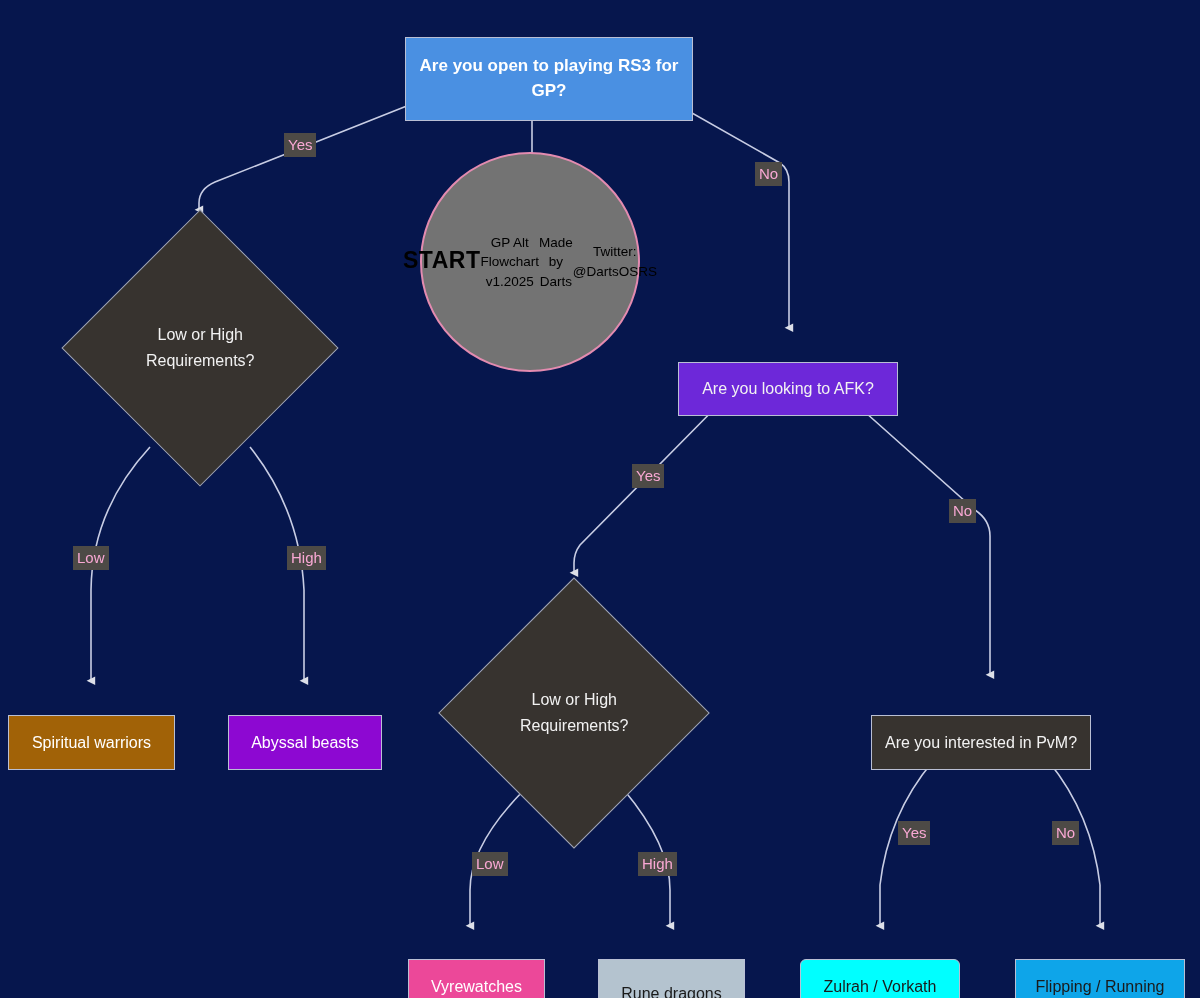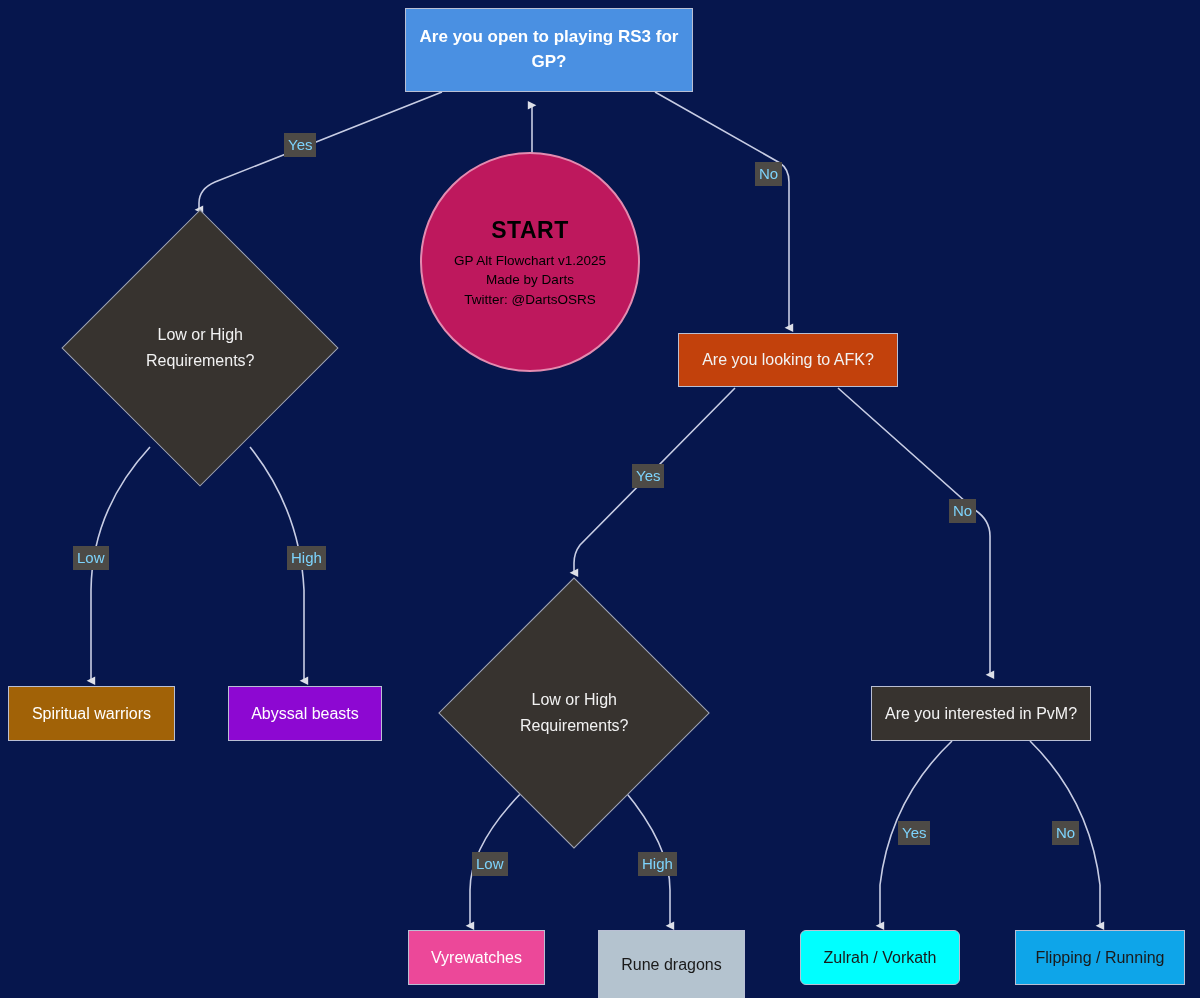--- a/index.html
+++ b/index.html
@@ -32,54 +32,55 @@
     display: flex;
     align-items: center;
     justify-content: center;
     text-align: center;
   }
   .rect-node {
     border: 1px solid #b9bfd4;
     font-size: 16px;
     line-height: 1.45;
     padding: 3px 10px;
+    margin-top: 29px;
   }
   .decision-node {
     background: #37332f;
     border: 1px solid #9fa6bd;
     color: #f2f2f2;
     font-size: 16px;
     line-height: 1.62;
     transform: rotate(45deg);
   }
   .decision-node .decision-text {
     transform: rotate(-45deg);
     white-space: nowrap;
   }
   .start-node {
     border-radius: 50%;
-    background: #be185d;
+    background: #737373;
     border: 2px solid #e38bb0;
     color: #000000;
-    flex-direction: column;
+    flex-direction: row;
     line-height: 1.45;
   }
   .start-title {
     font-size: 23px;
     font-weight: bold;
     letter-spacing: 0.5px;
     margin-bottom: 3px;
   }
   .start-sub {
     font-size: 13.5px;
   }
   .edge-label {
     position: absolute;
     background: #4d4a46;
-    color: #7dd3fc;
+    color: #f9a8d4;
     font-size: 15px;
     line-height: 1.45;
     padding: 1px 4px;
     white-space: nowrap;
   }
 </style>
 </head>
 <body>
 
 <div id="canvas">
@@ -117,21 +118,21 @@
     <span>Are you open to playing RS3 for GP?</span>
   </div>
 
   <div class="node decision-node" style="left:102px; top:250px; width:196px; height:196px;">
     <div class="decision-text">
       <div>Low or High</div>
       <div>Requirements?</div>
     </div>
   </div>
 
-  <div class="node rect-node" style="left:678px; top:333px; width:220px; height:54px; background:#c2410c; color:#f2f2f2;">
+  <div class="node rect-node" style="left:678px; top:333px; width:220px; height:54px; background:#6d28d9; color:#f2f2f2;">
     <span>Are you looking to AFK?</span>
   </div>
 
   <div class="node decision-node" style="left:478px; top:617px; width:192px; height:192px;">
     <div class="decision-text">
       <div>Low or High</div>
       <div>Requirements?</div>
     </div>
   </div>
 

